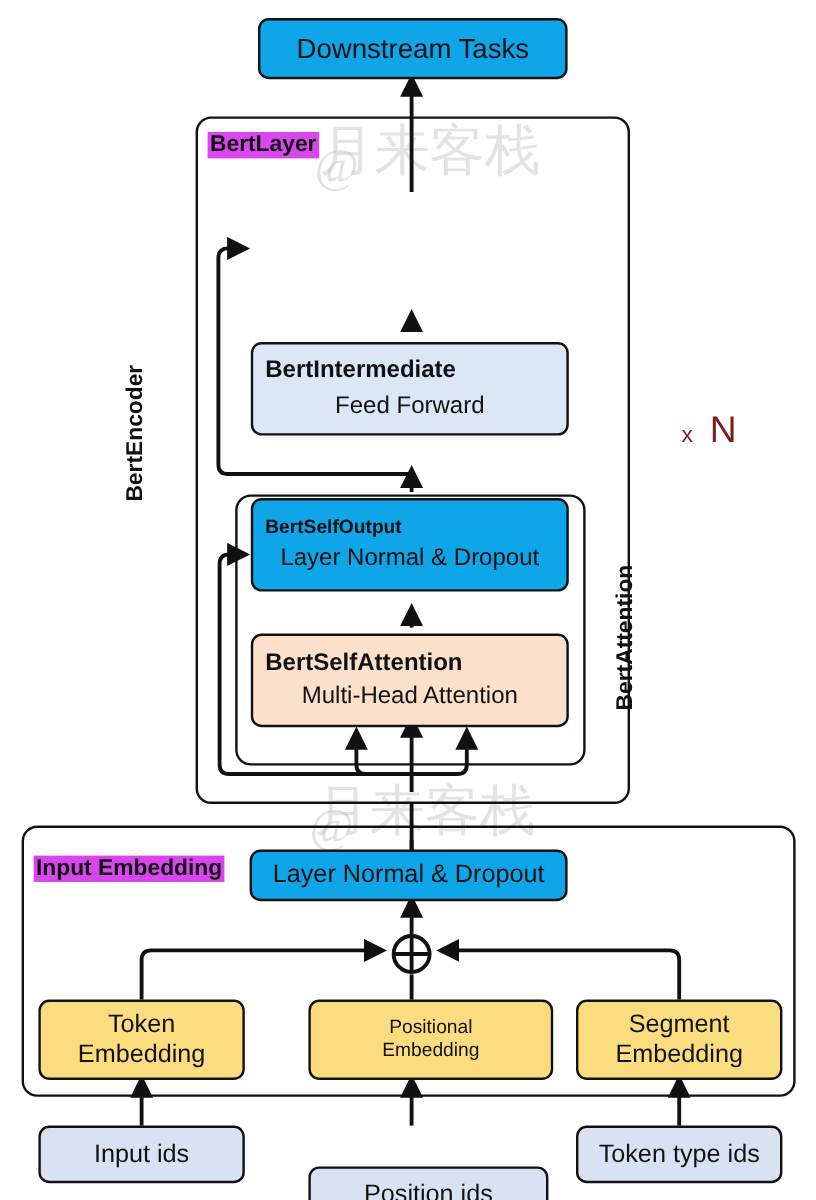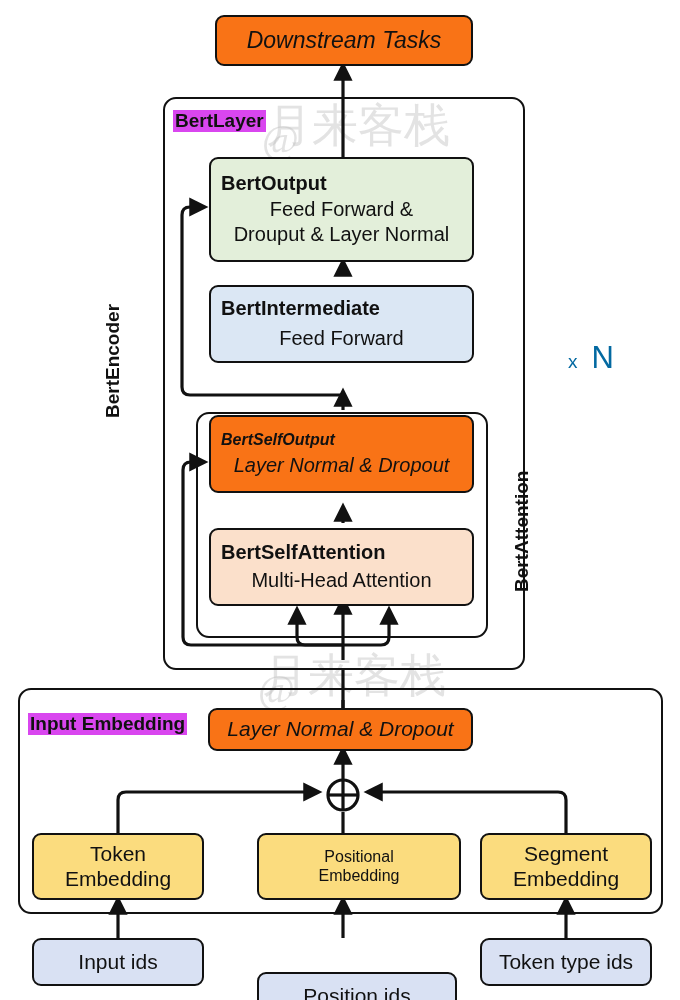--- a/index.html
+++ b/index.html
@@ -63,28 +63,28 @@
   .vlabel {
     position: absolute;
     font-weight: bold;
     color: #111111;
     white-space: nowrap;
     transform-origin: 0 0;
     transform: rotate(-90deg);
   }
   .repeat {
     position: absolute;
-    color: #0369a1;
+    color: #7f1d1d;
     white-space: nowrap;
   }
   .repeat .mul { font-size: 19px; }
   .repeat .n { font-size: 31px; padding-left: 14px; }
 
   
-  .skin-grey   { background: #f97316; font-style: italic; }
+  .skin-grey   { background: #0ea5e9; }
   .skin-green  { background: #e3efda; }
   .skin-blue   { background: #dbe7f4; }
   .skin-peach  { background: #fbe0cb; }
   .skin-yellow { background: #fbdc7e; }
   .skin-lav    { background: #d9e1f3; }
 
   
   .wm {
     position: absolute;
     color: #bdbdbd;
@@ -169,25 +169,20 @@
   <div class="group-label" style="left:28px; top:713px; font-size:19px; z-index:3;">Input Embedding</div>
 
   <div class="repeat" style="left:568px; top:340px;">
     <span class="mul">x</span><span class="n">N</span>
   </div>
 
   <div class="node skin-grey" style="left:215px; top:15px; width:258px; height:51px; font-size:23px;">
     <span class="sub">Downstream Tasks</span>
   </div>
 
-  <div class="node skin-green" style="left:209px; top:157px; width:265px; height:105px; font-size:20px; padding:4px 6px;">
-    <span class="title" style="text-align:left; padding-left:8px; font-size:20px;">BertOutput</span>
-    <span class="sub" style="font-size:20px; padding-top:2px;">Feed Forward &amp;</span>
-    <span class="sub" style="font-size:20px; padding-top:2px;">Drouput &amp; Layer Normal</span>
-  </div>
 
   <div class="node skin-blue" style="left:209px; top:285px; width:265px; height:78px; font-size:20px; padding:3px 6px;">
     <span class="title" style="text-align:left; padding-left:8px; font-size:20px;">BertIntermediate</span>
     <span class="sub" style="font-size:20px; padding-top:6px;">Feed Forward</span>
   </div>
 
   <div class="node skin-grey" style="left:209px; top:415px; width:265px; height:78px; font-size:20px; padding:3px 6px;">
     <span class="title" style="text-align:left; padding-left:8px; font-size:16px;">BertSelfOutput</span>
     <span class="sub" style="font-size:20px; padding-top:4px;">Layer Normal &amp; Dropout</span>
   </div>

